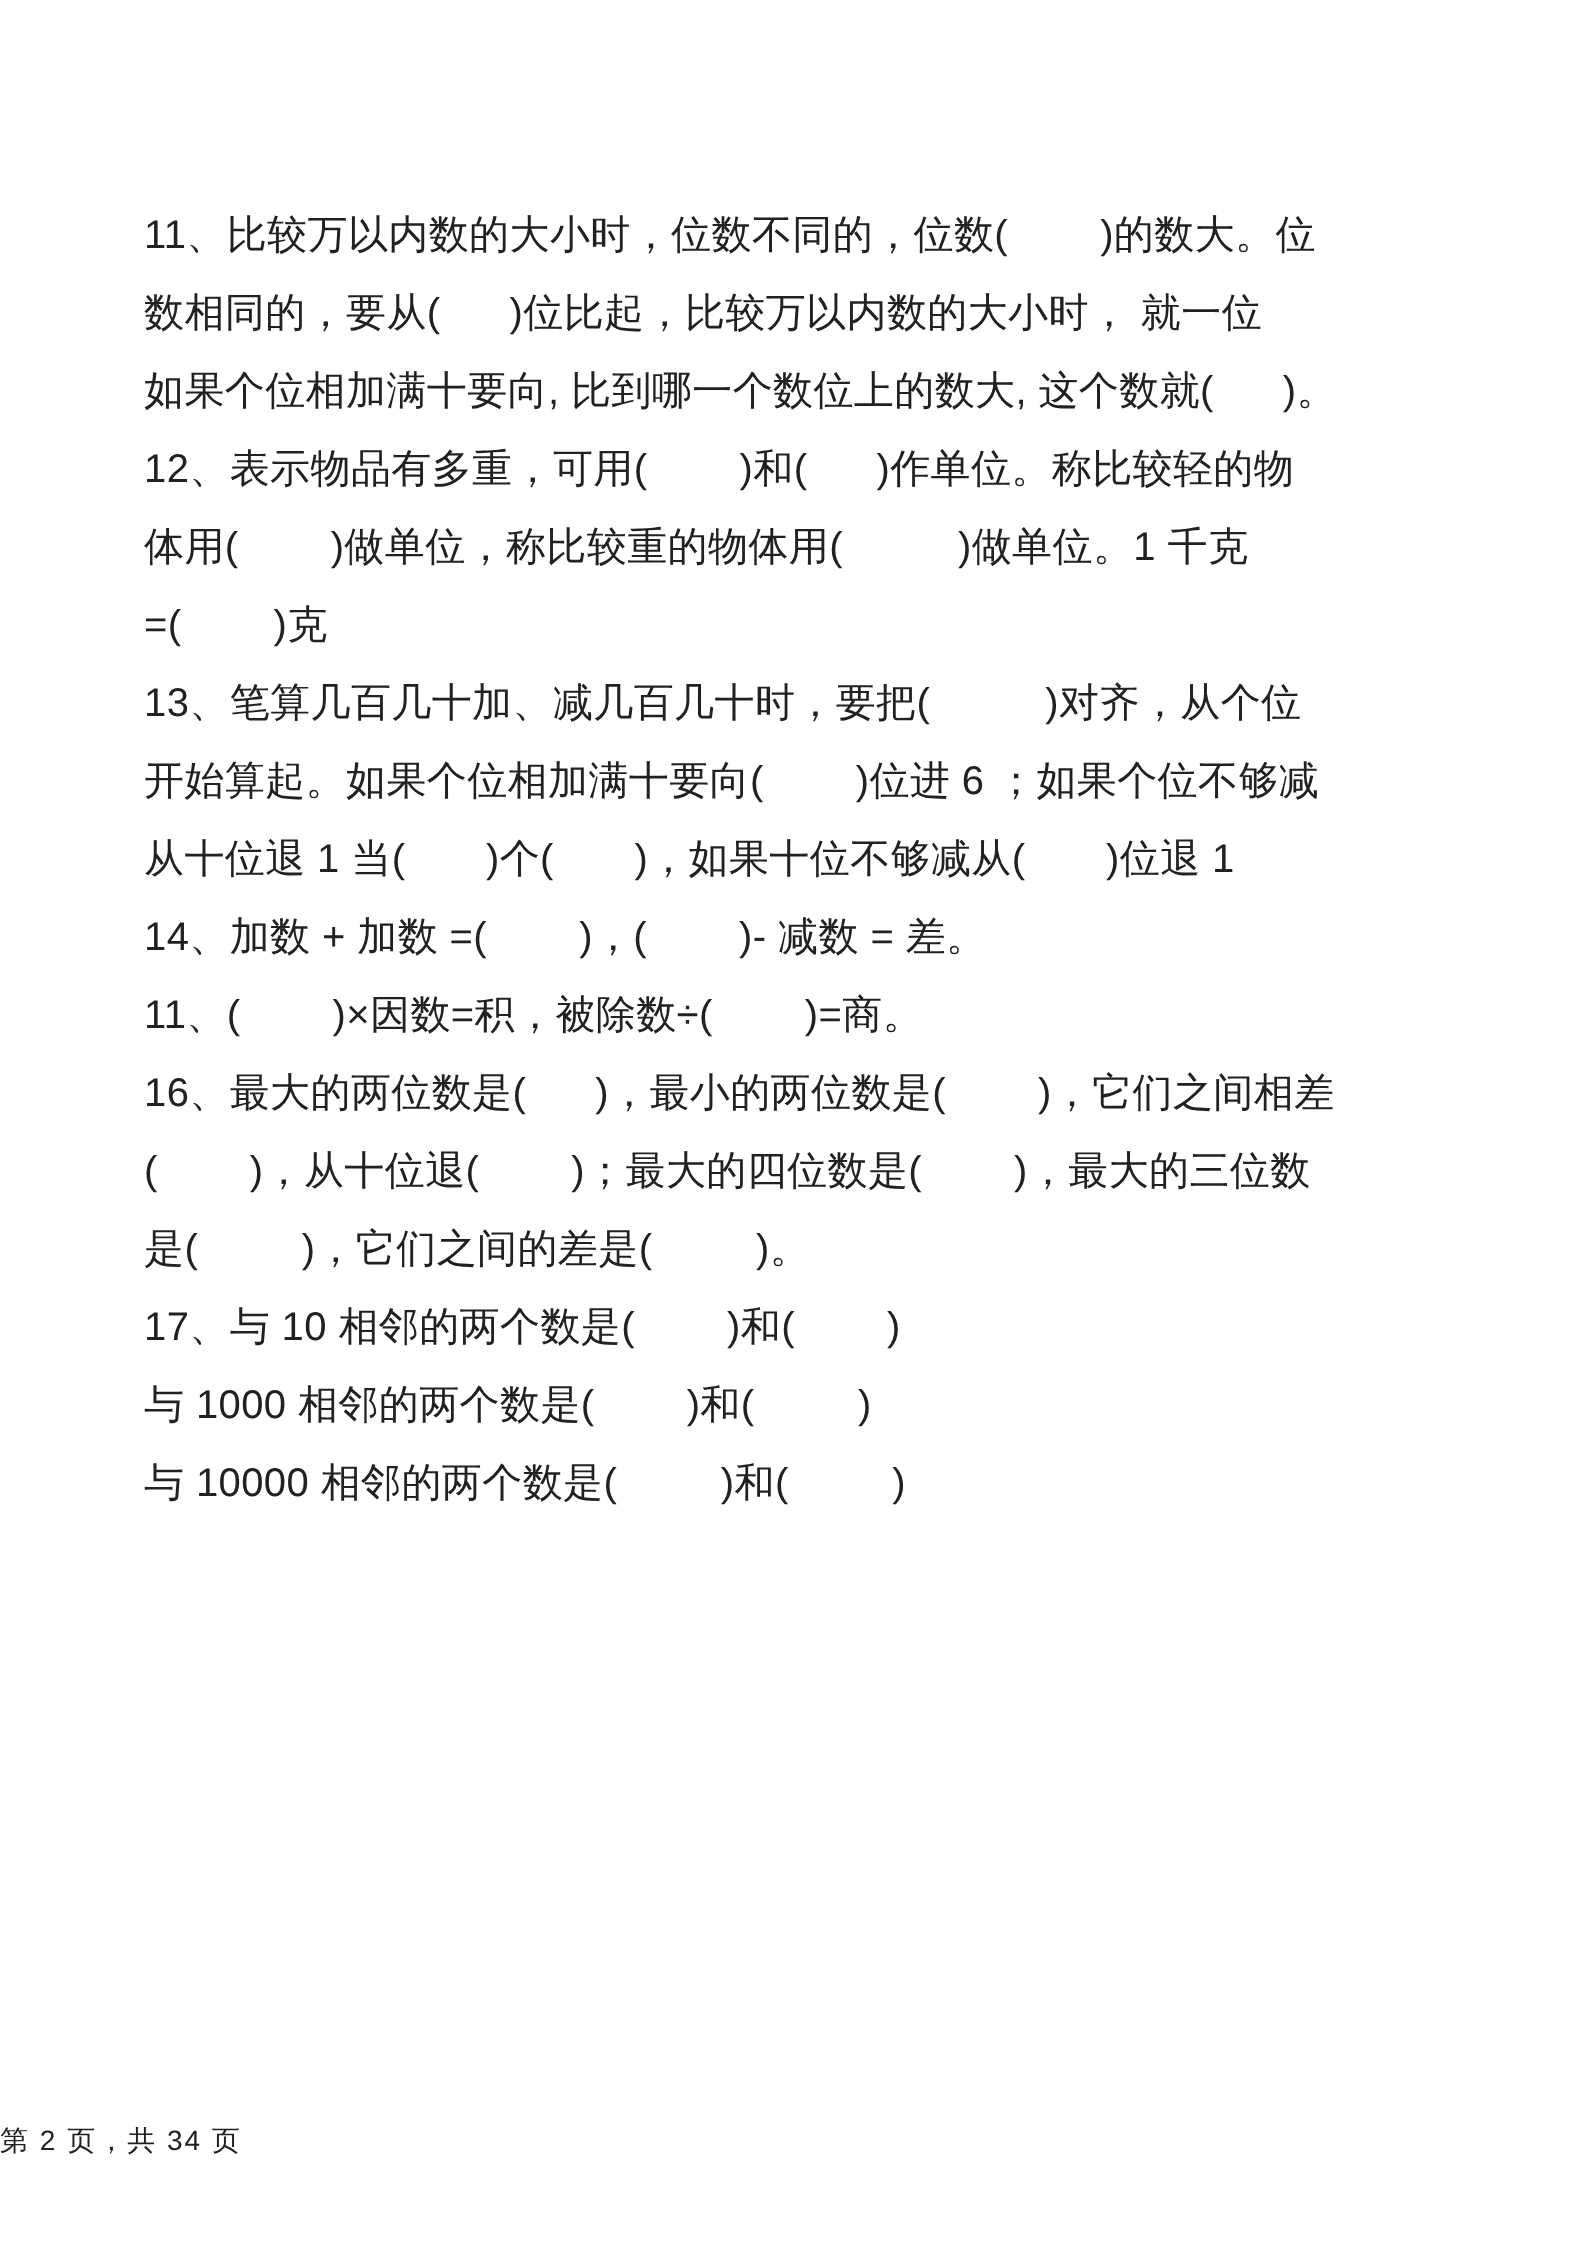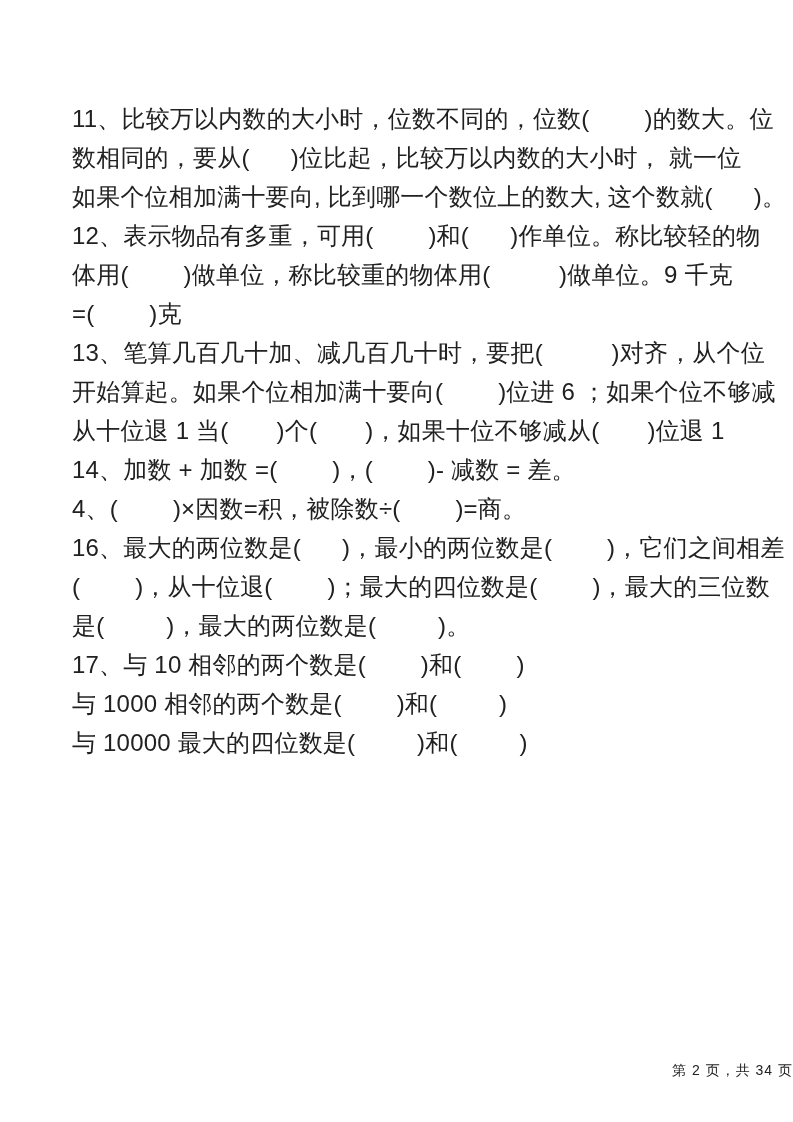--- a/index.html
+++ b/index.html
@@ -13,80 +13,80 @@
     color: #212121;
   }
   .content {
     position: absolute;
     left: 72px;
     top: 99px;
     width: 652px;
   }
   .question-block { margin: 0; padding: 0; }
   .line {
-    font-size: 24px;
+    font-size: 20px;
     line-height: 39px;
     height: 39px;
     white-space: pre;
     color: #212121;
     letter-spacing: 0.2px;
   }
   .footer {
     position: absolute;
     left: 0;
     right: 0;
     top: 1062px;
-    text-align: right;
+    text-align: left;
     font-size: 14px;
     letter-spacing: 1px;
     color: #212121;
   }
 </style>
 </head>
 <body>
 
 <div class="page">
   <div class="content">
 
     <div class="question-block">
       <div class="line">11、比较万以内数的大小时，位数不同的，位数(        )的数大。位</div>
       <div class="line">数相同的，要从(      )位比起，比较万以内数的大小时， 就一位</div>
       <div class="line">如果个位相加满十要向, 比到哪一个数位上的数大, 这个数就(      )。</div>
     </div>
 
     <div class="question-block">
       <div class="line">12、表示物品有多重，可用(        )和(      )作单位。称比较轻的物</div>
-      <div class="line">体用(        )做单位，称比较重的物体用(          )做单位。9 千克</div>
+      <div class="line">体用(        )做单位，称比较重的物体用(          )做单位。1 千克</div>
       <div class="line">=(        )克</div>
     </div>
 
     <div class="question-block">
       <div class="line">13、笔算几百几十加、减几百几十时，要把(          )对齐，从个位</div>
       <div class="line">开始算起。如果个位相加满十要向(        )位进 6 ；如果个位不够减</div>
       <div class="line">从十位退 1 当(       )个(       )，如果十位不够减从(       )位退 1</div>
     </div>
 
     <div class="question-block">
       <div class="line">14、加数 + 加数 =(        )，(        )- 减数 = 差。</div>
     </div>
 
     <div class="question-block">
-      <div class="line">4、(        )×因数=积，被除数÷(        )=商。</div>
+      <div class="line">11、(        )×因数=积，被除数÷(        )=商。</div>
     </div>
 
     <div class="question-block">
       <div class="line">16、最大的两位数是(      )，最小的两位数是(        )，它们之间相差</div>
       <div class="line">(        )，从十位退(        )；最大的四位数是(        )，最大的三位数</div>
-      <div class="line">是(         )，最大的两位数是(         )。</div>
+      <div class="line">是(         )，它们之间的差是(         )。</div>
     </div>
 
     <div class="question-block">
       <div class="line">17、与 10 相邻的两个数是(        )和(        )</div>
       <div class="line">与 1000 相邻的两个数是(        )和(         )</div>
-      <div class="line">与 10000 最大的四位数是(         )和(         )</div>
+      <div class="line">与 10000 相邻的两个数是(         )和(         )</div>
     </div>
 
   </div>
 
   <div class="footer">
     <span>第 2 页，共 34 页</span>
   </div>
 </div>
 
 </body></html>

